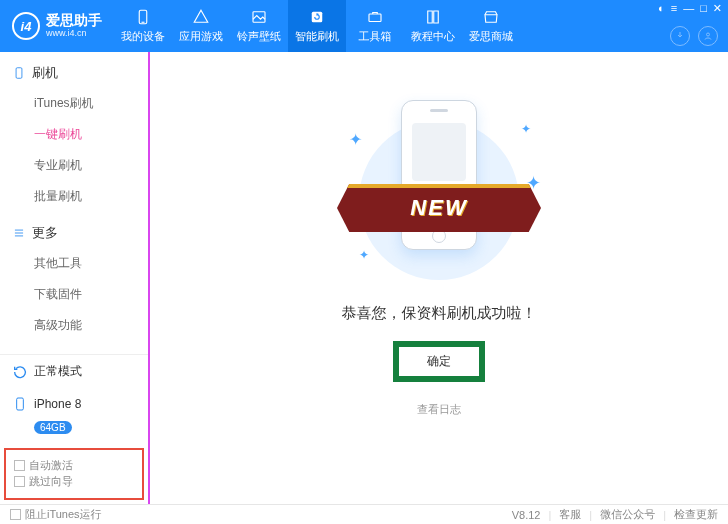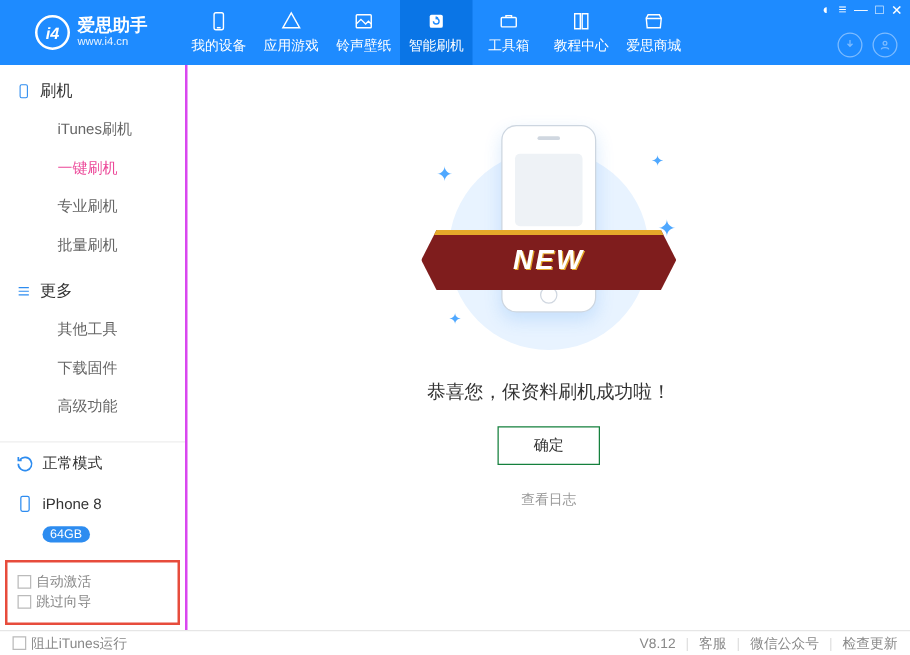--- a/index.html
+++ b/index.html
@@ -7,21 +7,21 @@
     width: 728px; height: 524px;
     font-family: "Microsoft YaHei", Arial, sans-serif;
     font-size: 12px; color: #333;
     background: #fff; overflow: hidden;
   }
   .header {
     height: 52px; background: #1e8bff;
     display: flex; align-items: center; position: relative;
   }
   .logo {
-    display: flex; align-items: center; padding: 0 28px;
+    display: flex; align-items: center; padding: 0 12px;
     height: 100%;
   }
   .logo-icon {
     width: 28px; height: 28px;
     border: 2px solid #fff; border-radius: 50%;
     color: #fff; font-weight: bold; font-size: 13px;
     display: flex; align-items: center; justify-content: center;
     font-style: italic;
   }
   .logo-text { margin-left: 6px; color: #fff; line-height: 1.1; }
@@ -64,21 +64,20 @@
   }
   .side-group-hdr {
     display: flex; align-items: center; padding: 12px 12px 6px;
     color: #333; font-size: 13px; gap: 6px;
   }
   .side-group-hdr svg { stroke: #2d8cf0; fill: none; stroke-width: 1.5; }
   .side-list { padding-left: 34px; }
   .side-item {
     padding: 7px 0; font-size: 12px; color: #666;
     cursor: pointer;
-    margin-left: 12px;
   }
   .side-item.active { color: #ec4899; }
   .side-bottom { margin-top: auto; border-top: 1px solid #eee; }
   .mode-row, .device-row {
     display: flex; align-items: center; gap: 6px;
     padding: 8px 12px;
   }
   .mode-row svg { width: 16px; height: 16px; stroke: #2d8cf0; fill: none; stroke-width: 2; }
   .device-row svg { width: 16px; height: 16px; stroke: #2d8cf0; fill: none; stroke-width: 1.5; }
   .badge {
@@ -145,21 +144,21 @@
   }
   .ribbon-text {
     color: #fff; font-weight: 800; font-size: 22px;
     letter-spacing: 2px; font-style: italic;
     text-shadow: 1px 1px 0 #e5a92a;
   }
   .msg {
     margin-top: 22px; font-size: 15px; color: #333;
   }
   .ok-btn {
-    margin-top: 18px; border: 1px solid #15803d;
+    margin-top: 18px; border: 6px solid #15803d;
     background: #fff; padding: 6px 28px; font-size: 12px;
     cursor: pointer; color: #333;
   }
   .log-link {
     margin-top: 20px; color: #999; font-size: 11px;
     cursor: pointer;
   }
 
   .footer {
     height: 20px; border-top: 1px solid #e6e6e6;

